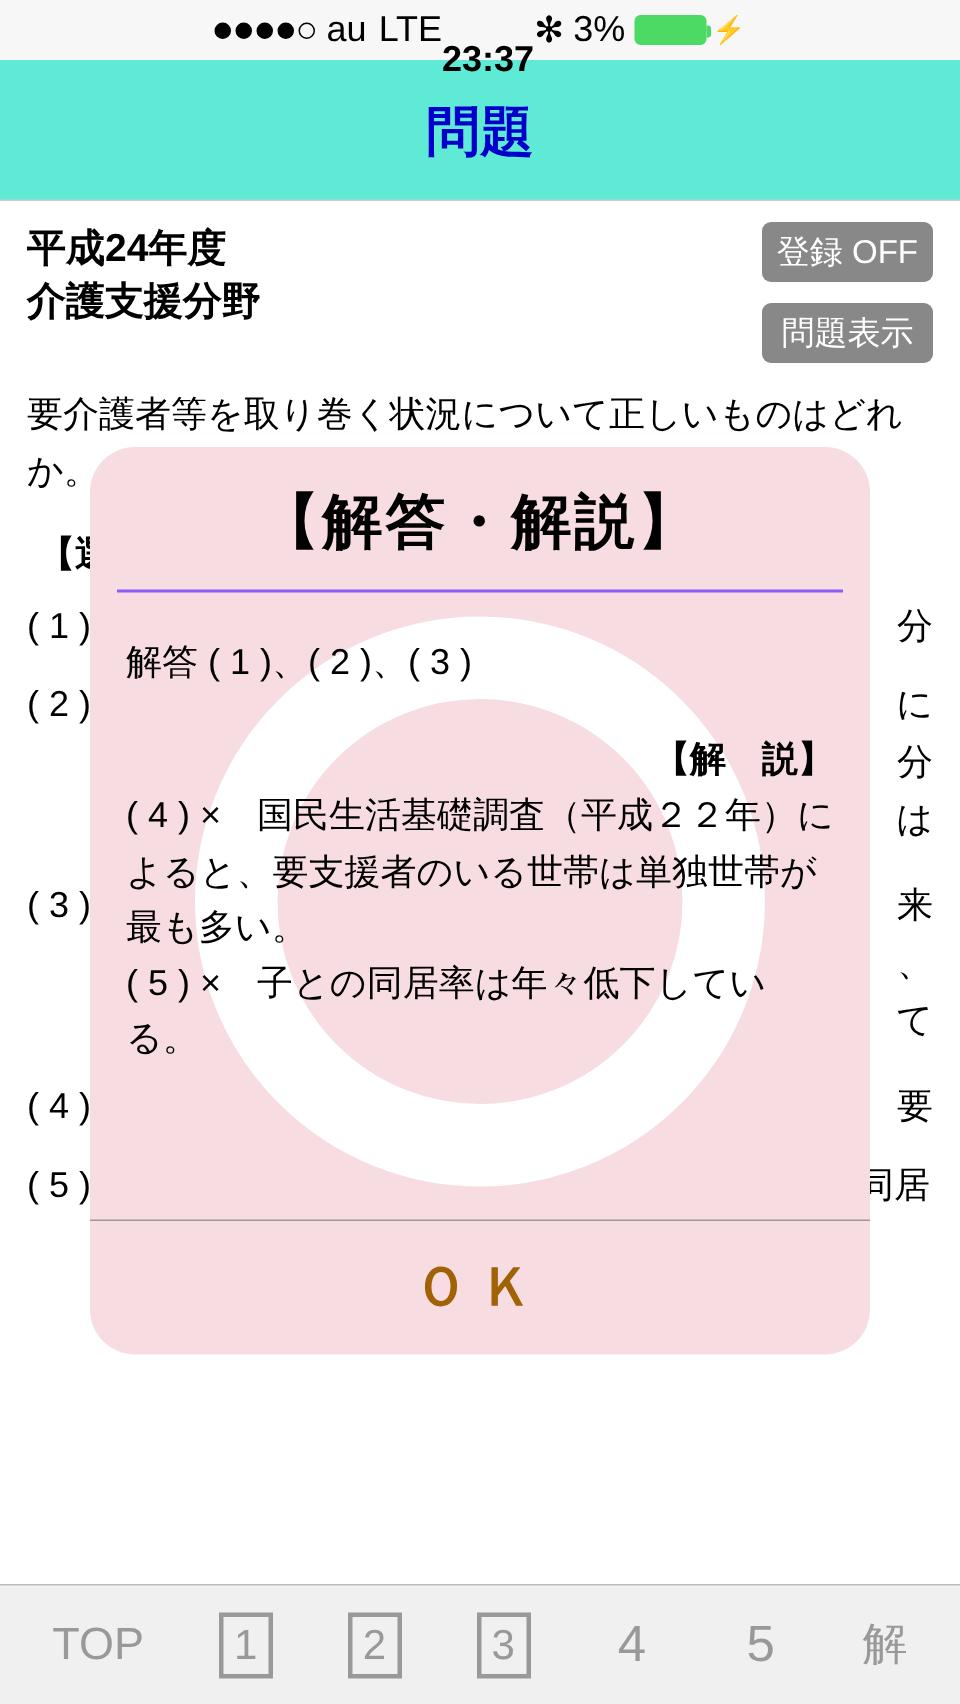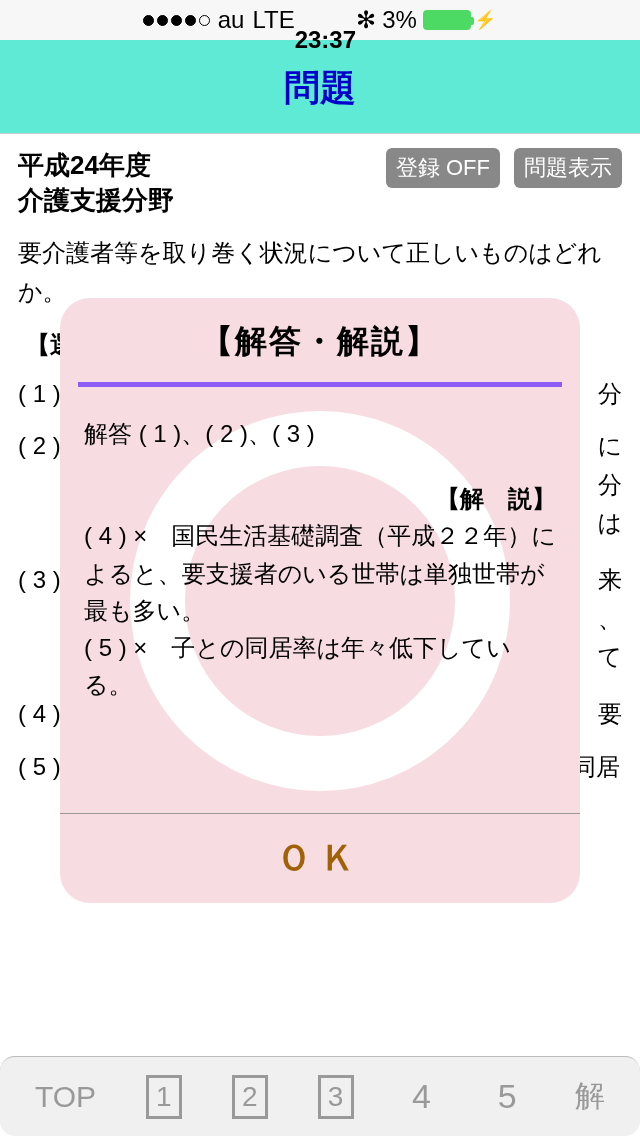--- a/index.html
+++ b/index.html
@@ -89,21 +89,21 @@
       justify-content: space-between;
       align-items: flex-start;
     }
     .question-header {
       font-size: 26px;
       font-weight: bold;
       line-height: 1.35;
     }
     .side-buttons {
       display: flex;
-      flex-direction: row;
+      flex-direction: column;
       gap: 14px;
     }
     .gray-button {
       background: #888;
       color: #fff;
       padding: 5px 10px;
       border-radius: 6px;
       font-size: 22px;
       border: none;
     }
@@ -159,24 +159,24 @@
       border: 55px solid #ffffff;
       border-radius: 50%;
       z-index: 0;
     }
     .modal-content {
       position: relative;
       z-index: 1;
     }
     .modal-title {
       text-align: center;
-      font-size: 32px;
+      font-size: 40px;
       font-weight: bold;
       padding-bottom: 18px;
-      border-bottom: 5px solid #8b5cf6;
+      border-bottom: 2px solid #8b5cf6;
       letter-spacing: 2px;
     }
     .modal-body {
       padding: 28px 6px 0;
       font-size: 24px;
       line-height: 1.55;
     }
     .modal-footer {
       position: absolute;
       bottom: 0;
@@ -199,21 +199,20 @@
       bottom: 0;
       left: 0;
       width: 640px;
       height: 80px;
       background: #f0f0f0;
       border-top: 1px solid #bbb;
       display: flex;
       align-items: center;
       justify-content: space-around;
       padding: 0 10px;
-      border-radius: 15px;
     }
     .tab-item {
       color: #999;
       font-size: 30px;
     }
     .tab-num {
       width: 36px;
       height: 44px;
       border: 3px solid #999;
       display: inline-flex;

